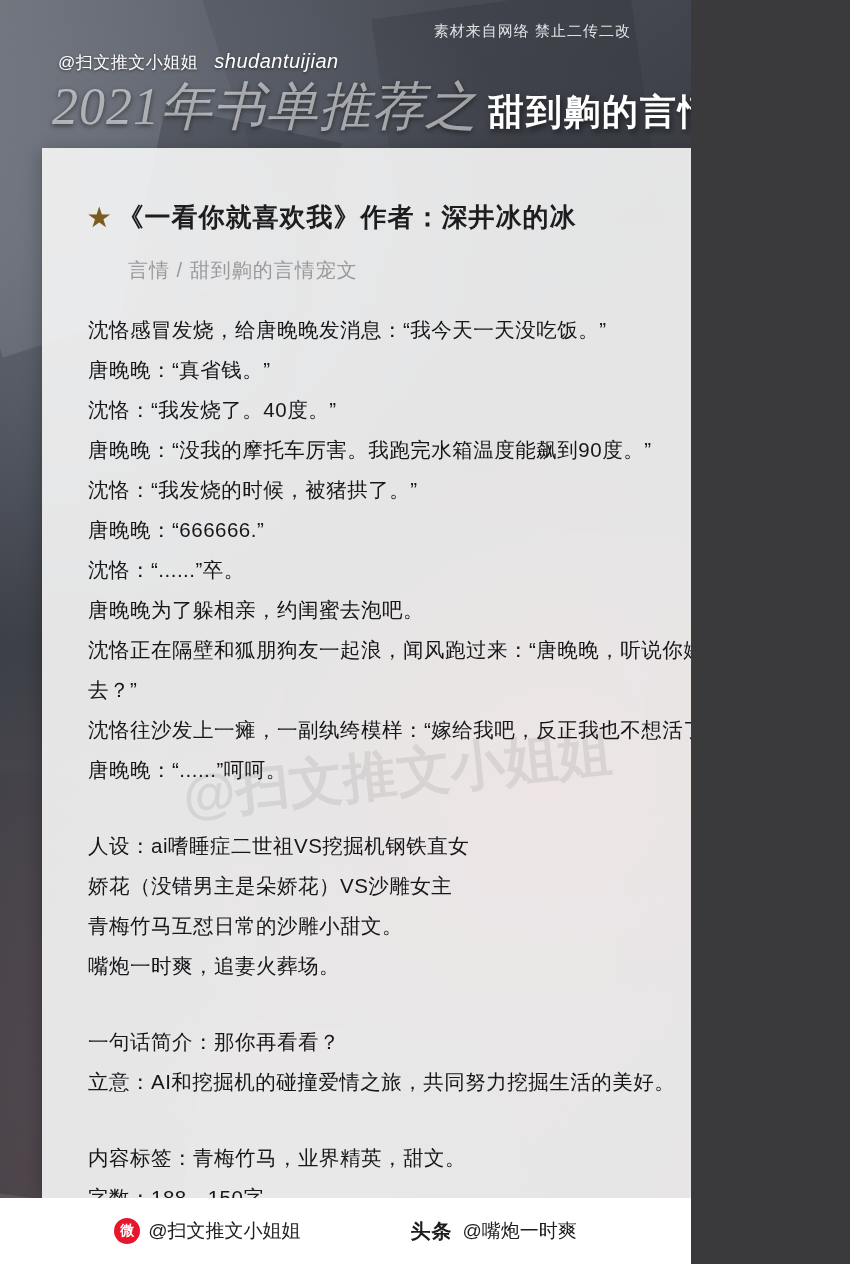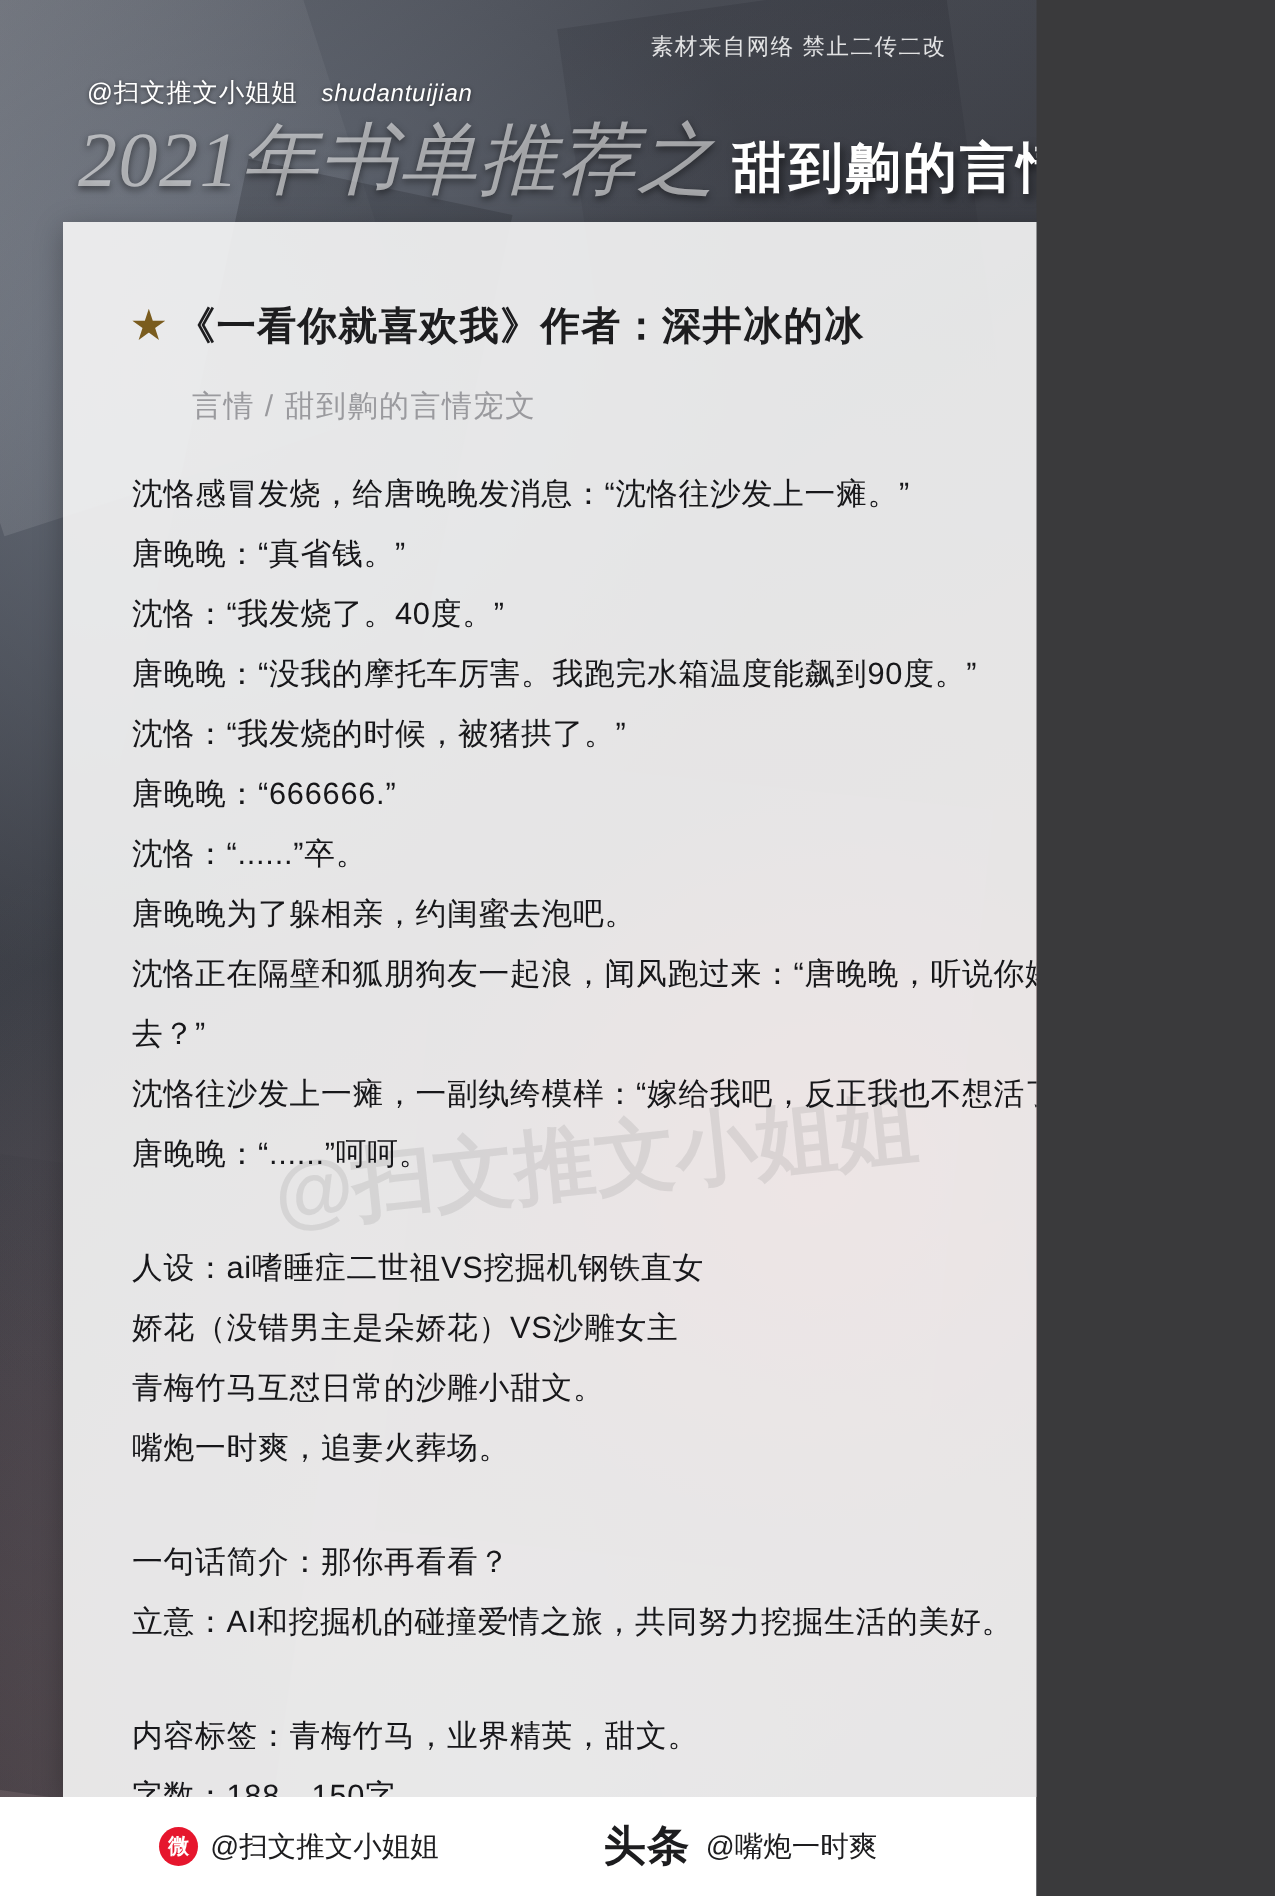--- a/index.html
+++ b/index.html
@@ -49,21 +49,21 @@
     top: 50px;
     left: 58px;
     color: #ffffff;
     font-size: 17px;
     letter-spacing: 0.5px;
     text-shadow: 0 1px 3px rgba(0,0,0,0.55);
   }
   .handle .pinyin {
     margin-left: 16px;
     font-style: italic;
-    font-size: 16px;
+    font-size: 20px;
   }
   .title-row {
     position: absolute;
     top: 72px;
     left: 52px;
     right: 30px;
     display: flex;
     align-items: baseline;
     white-space: nowrap;
   }
@@ -168,21 +168,21 @@
     border-radius: 50%;
     background: #e6162d;
     color: #fff;
     font-size: 14px;
     display: flex; align-items: center; justify-content: center;
     margin-right: 8px;
     font-weight: bold;
   }
   .toutiao-icon {
     font-weight: bold;
-    font-size: 28px;
+    font-size: 20px;
     color: #1d1d1f;
     margin-right: 10px;
     letter-spacing: 1px;
   }
 </style>
 </head>
 <body>
 
 <div class="poster">
   <div class="shard s1"></div>
@@ -207,21 +207,21 @@
     <div class="watermark">@扫文推文小姐姐</div>
 
     <div class="book-title">
       <span class="star">★</span>
       <span>《一看你就喜欢我》作者：深井冰的冰</span>
     </div>
 
     <div class="genre">言情 / 甜到齁的言情宠文</div>
 
     <div class="body-text">
-      <p>沈恪感冒发烧，给唐晚晚发消息：“沈恪往沙发上一瘫。”</p>
+      <p>沈恪感冒发烧，给唐晚晚发消息：“我今天一天没吃饭。”</p>
       <p>唐晚晚：“真省钱。”</p>
       <p>沈恪：“我发烧了。40度。”</p>
       <p>唐晚晚：“没我的摩托车厉害。我跑完水箱温度能飙到90度。”</p>
       <p>沈恪：“我发烧的时候，被猪拱了。”</p>
       <p>唐晚晚：“666666.”</p>
       <p>沈恪：“......”卒。</p>
       <p>唐晚晚为了躲相亲，约闺蜜去泡吧。</p>
       <p>沈恪正在隔壁和狐朋狗友一起浪，闻风跑过来：“唐晚晚，听说你嫁不出去？”</p>
       <p>沈恪往沙发上一瘫，一副纨绔模样：“嫁给我吧，反正我也不想活了。”</p>
       <p>唐晚晚：“......”呵呵。</p>

